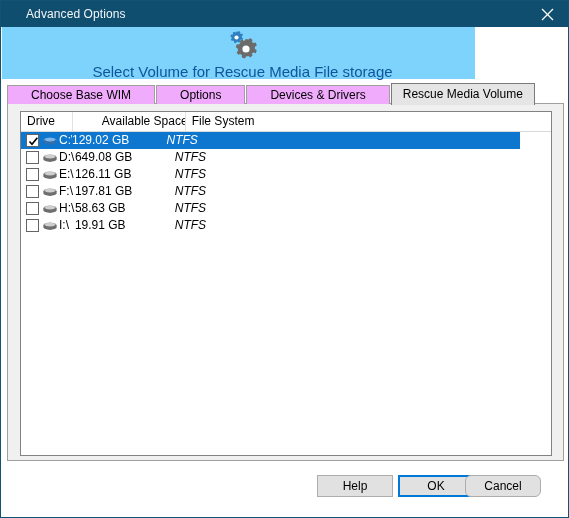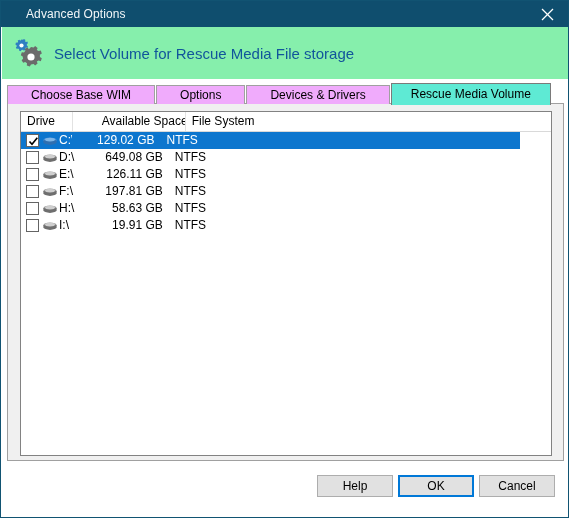--- a/index.html
+++ b/index.html
@@ -48,25 +48,26 @@
     align-items: center;
     justify-content: center;
     cursor: default;
   }
   #close-button svg { display:block; }
 
   
   #header {
     position: absolute;
     left: 1px; top: 26px;
-    width: 567px;
+    width: 473px;
     height: 52px;
-    background: #86efac;
+    background: #7dd3fc;
     display: flex;
     align-items: center;
+    flex-direction: column;
   }
   #header-icon {
     width: 36px; height: 36px;
     margin-left: 8px;
     flex: 0 0 auto;
   }
   #header-title {
     margin-left: 8px;
     font-size: 15px;
     color: #11559b;
@@ -94,25 +95,25 @@
     border-bottom: none;
     margin-right: 1px;
     white-space: nowrap;
     box-sizing: border-box;
     cursor: default;
     position: relative;
   }
   .tab.active {
     height: 22px;
     line-height: 21px;
-    background: #5eead4;
+    background: #e5e5e5;
     border-color: #7a7a7a;
     margin-bottom: -1px;
     z-index: 4;
-    padding: 0 19px;
+    padding: 0 11px;
   }
 
   
   #tabpanel {
     position: absolute;
     left: 6px; top: 102px;
     width: 557px;
     height: 358px;
     background: #f0f0f0;
     border: 1px solid #a0a0a0;
@@ -182,26 +183,26 @@
     overflow: hidden;
   }
   .cell-drive {
     width: 54px;
     display: flex;
     align-items: center;
     padding-left: 5px;
   }
   .cell-space {
     width: 94px;
-    text-align: right;
     padding-right: 6px;
   }
   .cell-fs {
     width: 383px;
     padding-left: 6px;
+    font-style: italic;
   }
 
   .chk {
     width: 13px; height: 13px;
     flex: 0 0 auto;
     background: #ffffff;
     border: 1px solid #646464;
     box-sizing: border-box;
     position: relative;
     margin-right: 3px;
@@ -237,21 +238,21 @@
     color: #000000;
     line-height: 20px;
     text-align: center;
     cursor: default;
     font-family: "Liberation Sans", sans-serif;
     padding: 0;
     white-space: nowrap;
   }
   #btn-help   { left: 316px; }
   #btn-ok     { left: 397px; border: 2px solid #0078d7; line-height: 18px; }
-  #btn-cancel { left: 478px; }
+  #btn-cancel { left: 464px; border-radius: 6px; }
 </style>
 </head>
 <body>
 
 <div id="window">
 
   <div id="titlebar">
     <span id="titlebar-text">Advanced Options</span>
     <div id="close-button">
       <svg width="13" height="13" viewBox="0 0 13 13">

